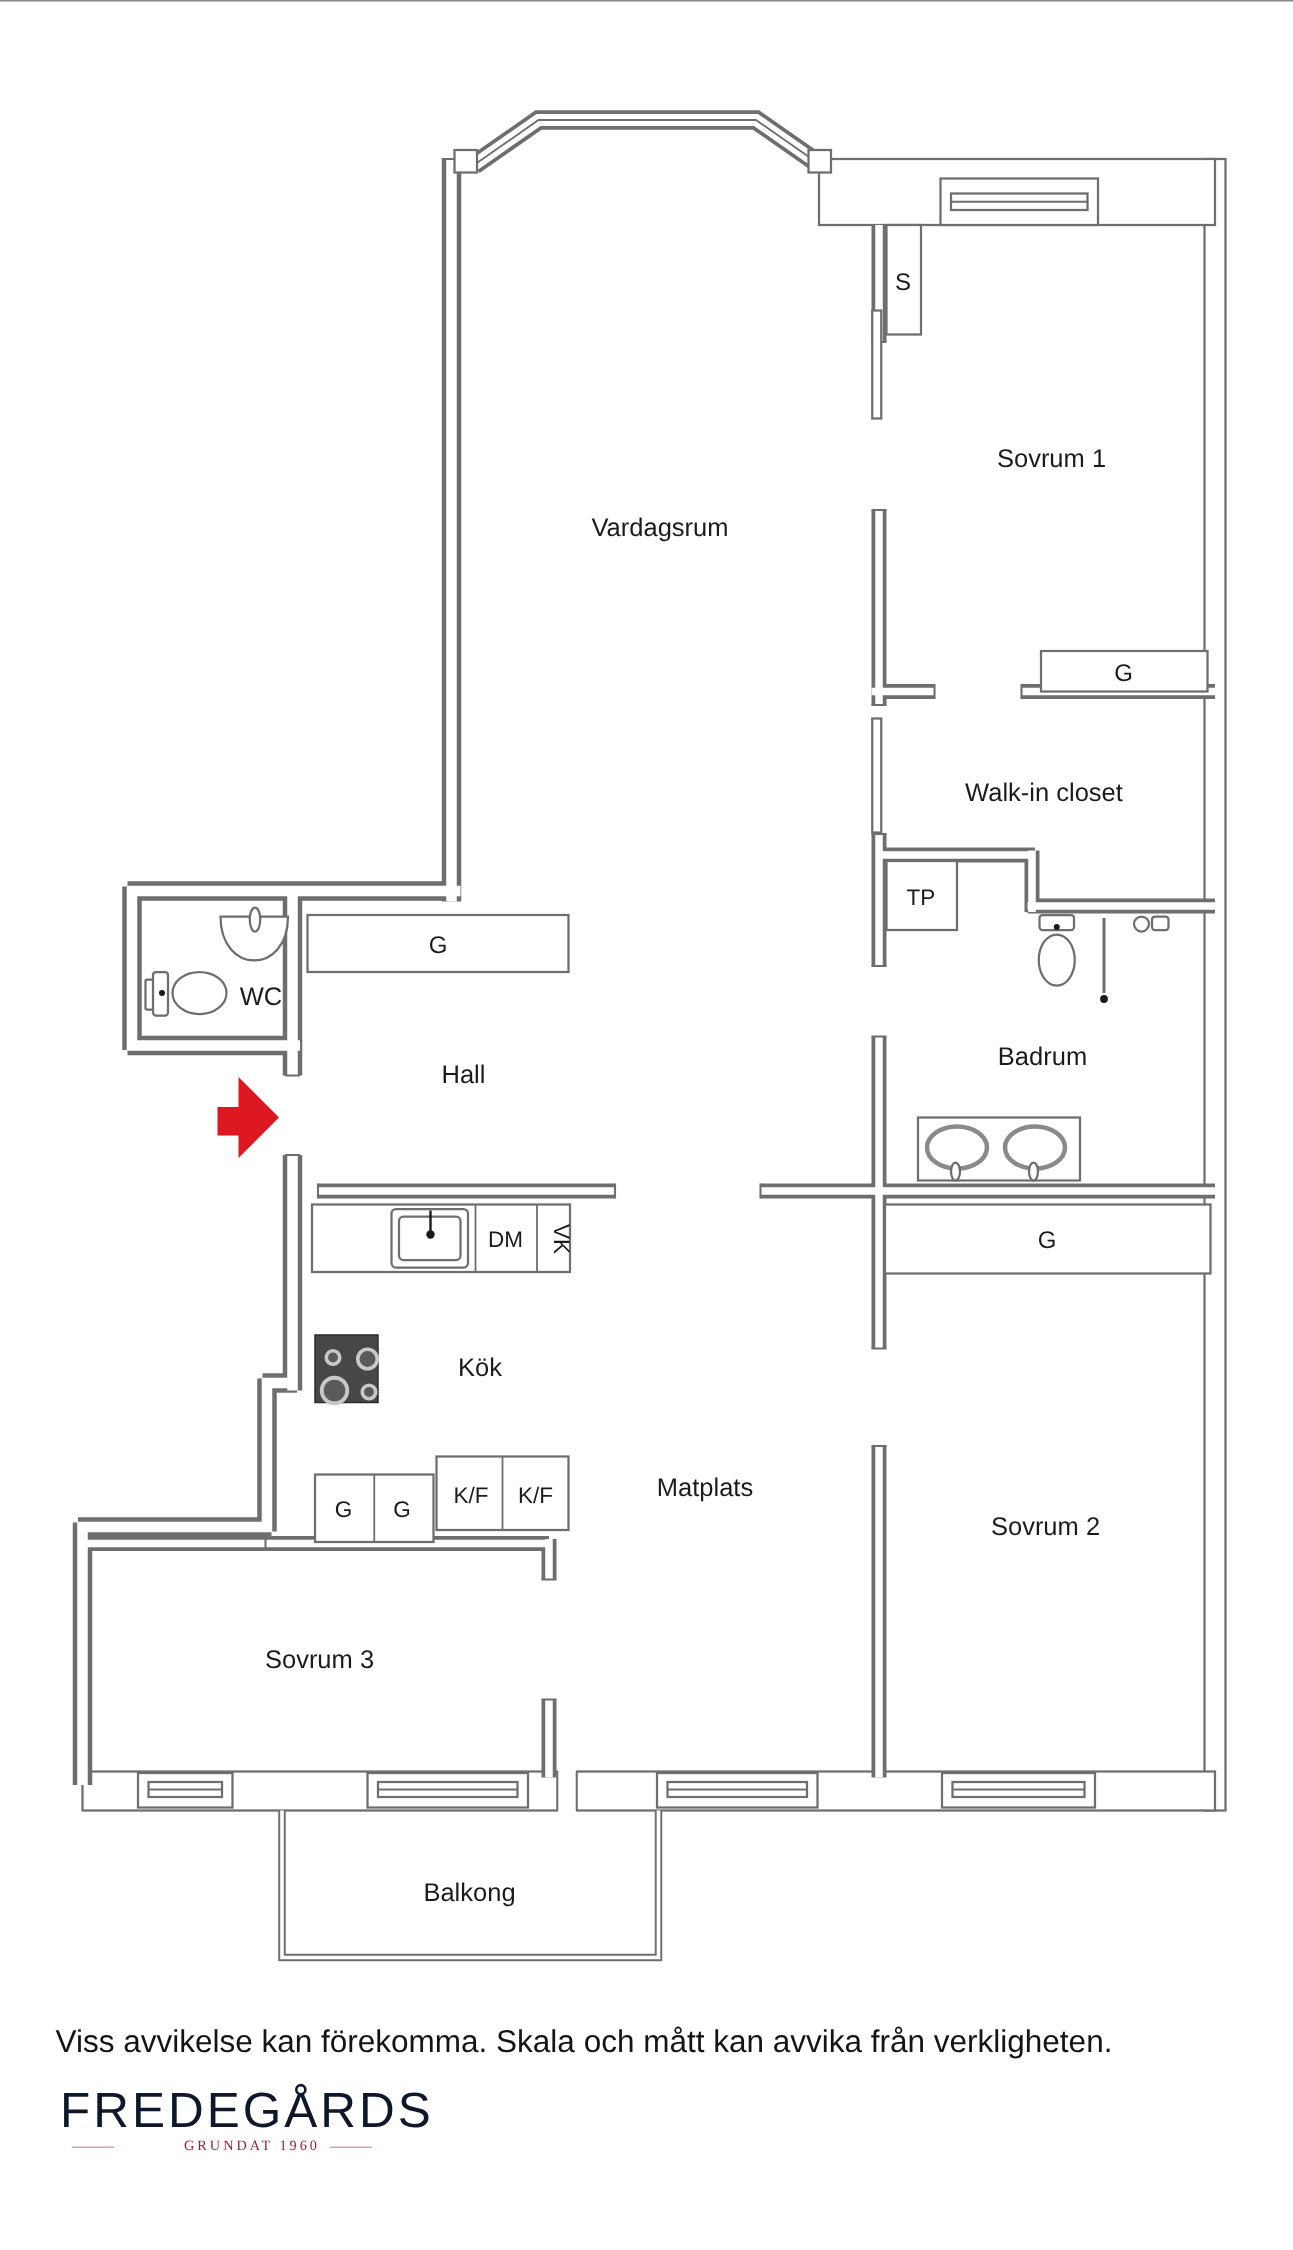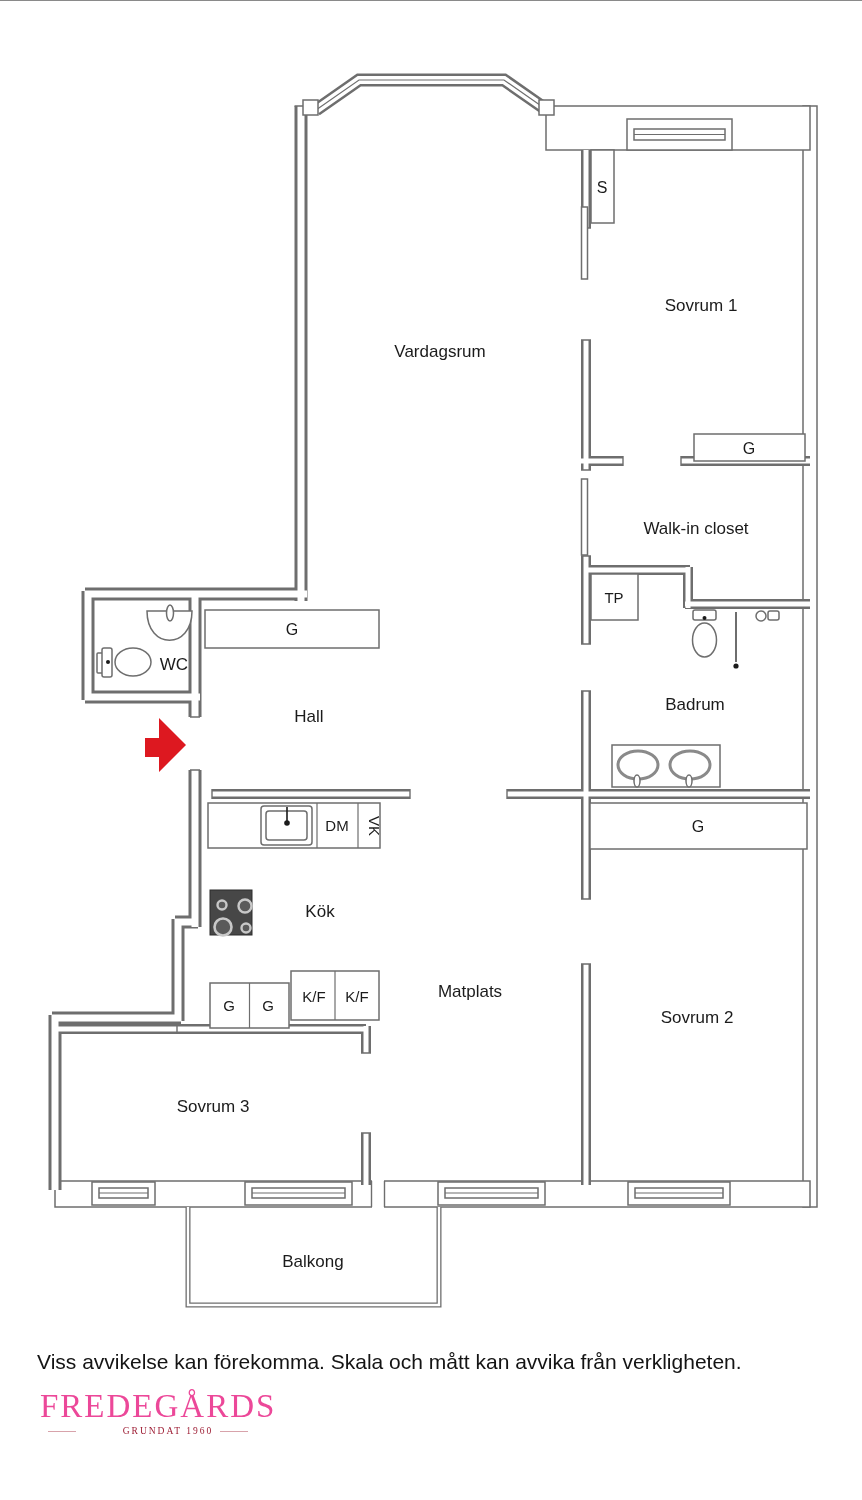--- a/index.html
+++ b/index.html
@@ -13,22 +13,22 @@
   .wall-int-gray{stroke:#6e6e6e;stroke-width:10;fill:none;}
   .wall-ext-white{stroke:#ffffff;stroke-width:7;fill:none;}
   .wall-int-white{stroke:#ffffff;stroke-width:5;fill:none;}
   .wall-cap{stroke:#6e6e6e;stroke-width:1.4;fill:none;}
   .slab{fill:#ffffff;stroke:#6e6e6e;stroke-width:1.5;}
   .fixture{fill:#ffffff;stroke:#6e6e6e;stroke-width:1.5;}
   .thinline{stroke:#6e6e6e;stroke-width:1.2;fill:none;}
   .disclaimer{position:absolute;left:37px;top:1350px;font-size:21px;color:#141414;
               font-family:"Liberation Sans",sans-serif;white-space:nowrap;}
   .logo{position:absolute;left:40px;top:1390px;width:216px;text-align:center;}
-  .logo-brand{font-family:Liberation Serif, serif;font-size:33px;line-height:1.0;
-              color:#ec4899;letter-spacing:2px;white-space:nowrap;}
+  .logo-brand{font-family:Liberation Sans, sans-serif;font-size:33px;line-height:1.0;
+              color:#0f172a;letter-spacing:2px;white-space:nowrap;}
   .logo-tagrow{display:flex;align-items:center;justify-content:center;gap:7px;margin-top:3px;}
   .logo-line{display:block;width:28px;height:1px;background:#d8a3ab;}
   .logo-tagline{font-family:"Liberation Serif",serif;font-size:9.5px;letter-spacing:2px;
                 color:#9d1c33;white-space:nowrap;padding-left:40px;}
   .top-border{position:absolute;left:0;top:0;width:862px;height:1px;background:#8a8a8a;}
 </style>
 </head>
 <body>
 
 <div class="canvas">

